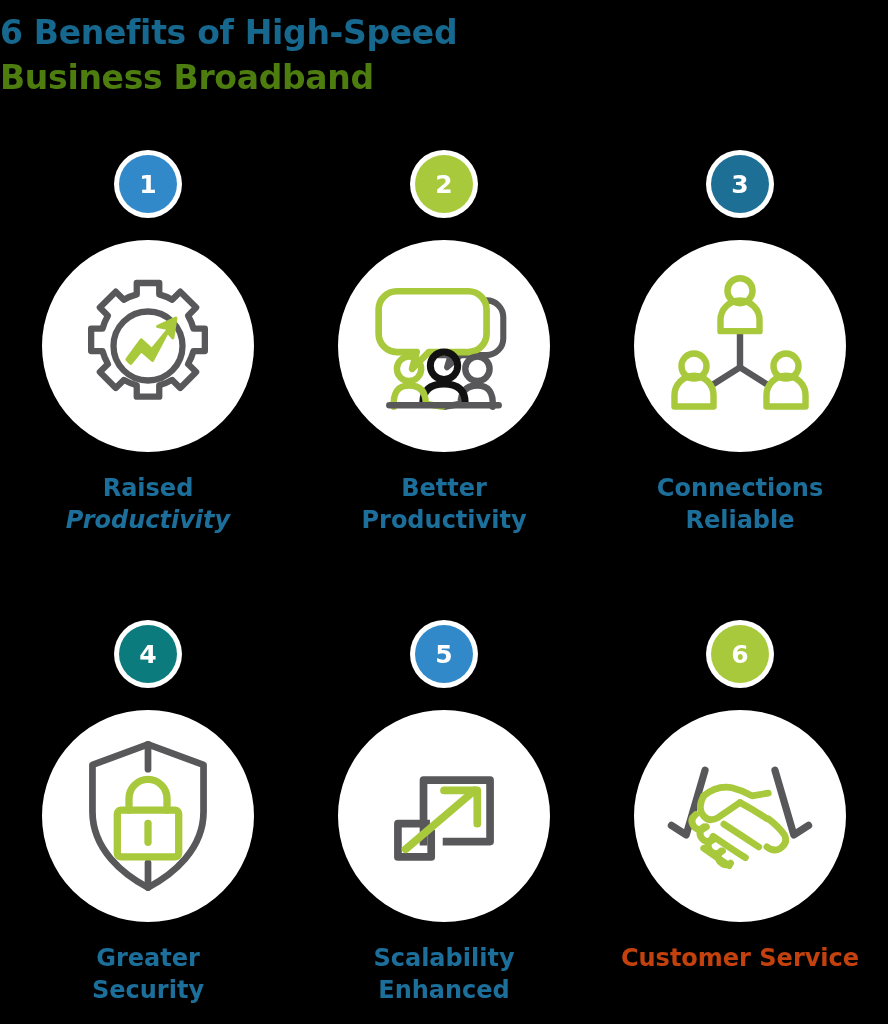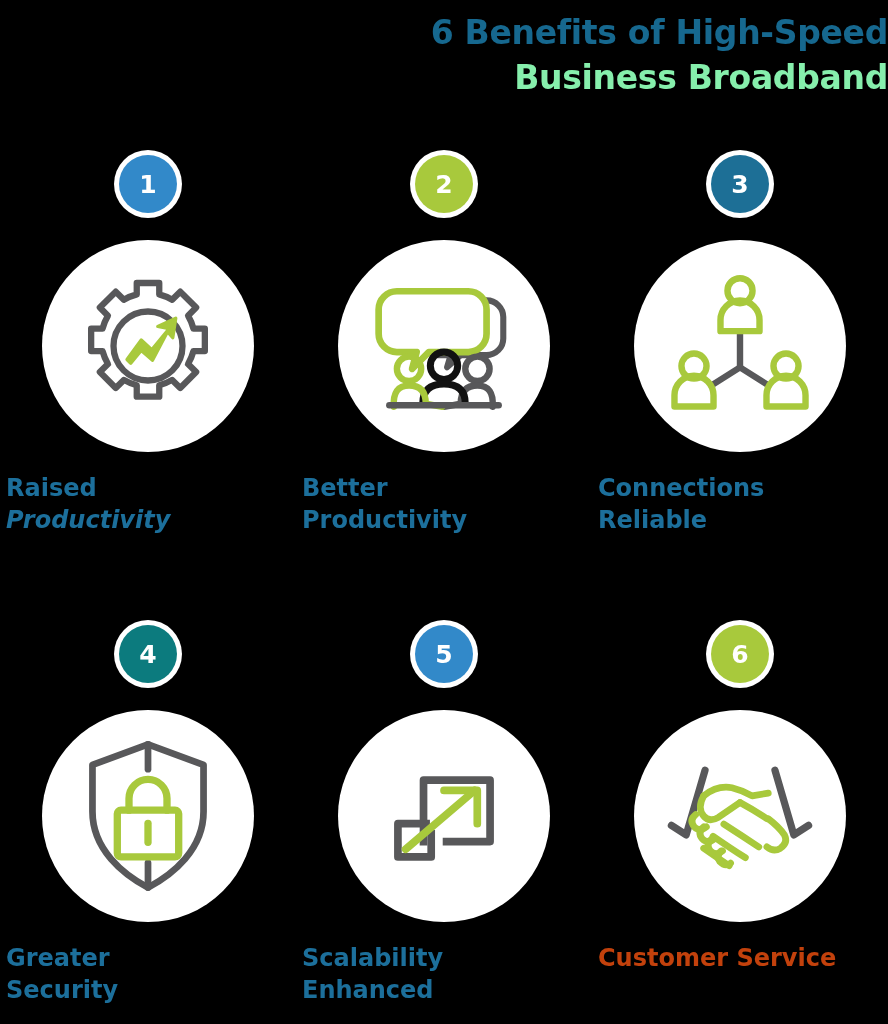--- a/index.html
+++ b/index.html
@@ -21,21 +21,21 @@
     position: relative;
     background: #000000;
   }
 
   
   .title-block {
     position: absolute;
     top: 10px;
     left: 0;
     width: 888px;
-    text-align: right;
+    text-align: left;
   }
   .title-line {
     display: block;
     font-family: "DejaVu Sans", sans-serif;
     font-weight: bold;
     font-size: 33px;
     line-height: 45px;
     letter-spacing: -0.3px;
     color: #16688f;
     white-space: nowrap;
@@ -102,42 +102,42 @@
     z-index: 1;
   }
   .disc svg {
     display: block;
   }
 
   
   .label {
     position: absolute;
     top: 332px;
-    left: 6px;
+    left: 0;
     width: 296px;
-    text-align: left;
+    text-align: center;
   }
   .label-line {
     display: block;
     font-family: "DejaVu Sans", sans-serif;
     font-weight: bold;
     font-size: 24px;
     line-height: 32px;
     color: #1c6f9b;
     white-space: nowrap;
   }
 </style>
 </head>
 <body>
 
 <div class="infographic">
 
   <div class="title-block">
     <span class="title-line" style="color: rgb(22, 104, 143);">6 Benefits of High-Speed</span>
-    <span class="title-line" style="color: #86efac;">Business Broadband</span>
+    <span class="title-line" style="color: #4d7c0f;">Business Broadband</span>
   </div>
 
   <div class="grid">
 
     <div class="card">
       <div class="badge">
         <div class="badge-inner" style="background-color: rgb(50, 137, 201);">1</div>
       </div>
       <div class="disc">
         <svg width="150" height="150" viewBox="0 0 100 100">

